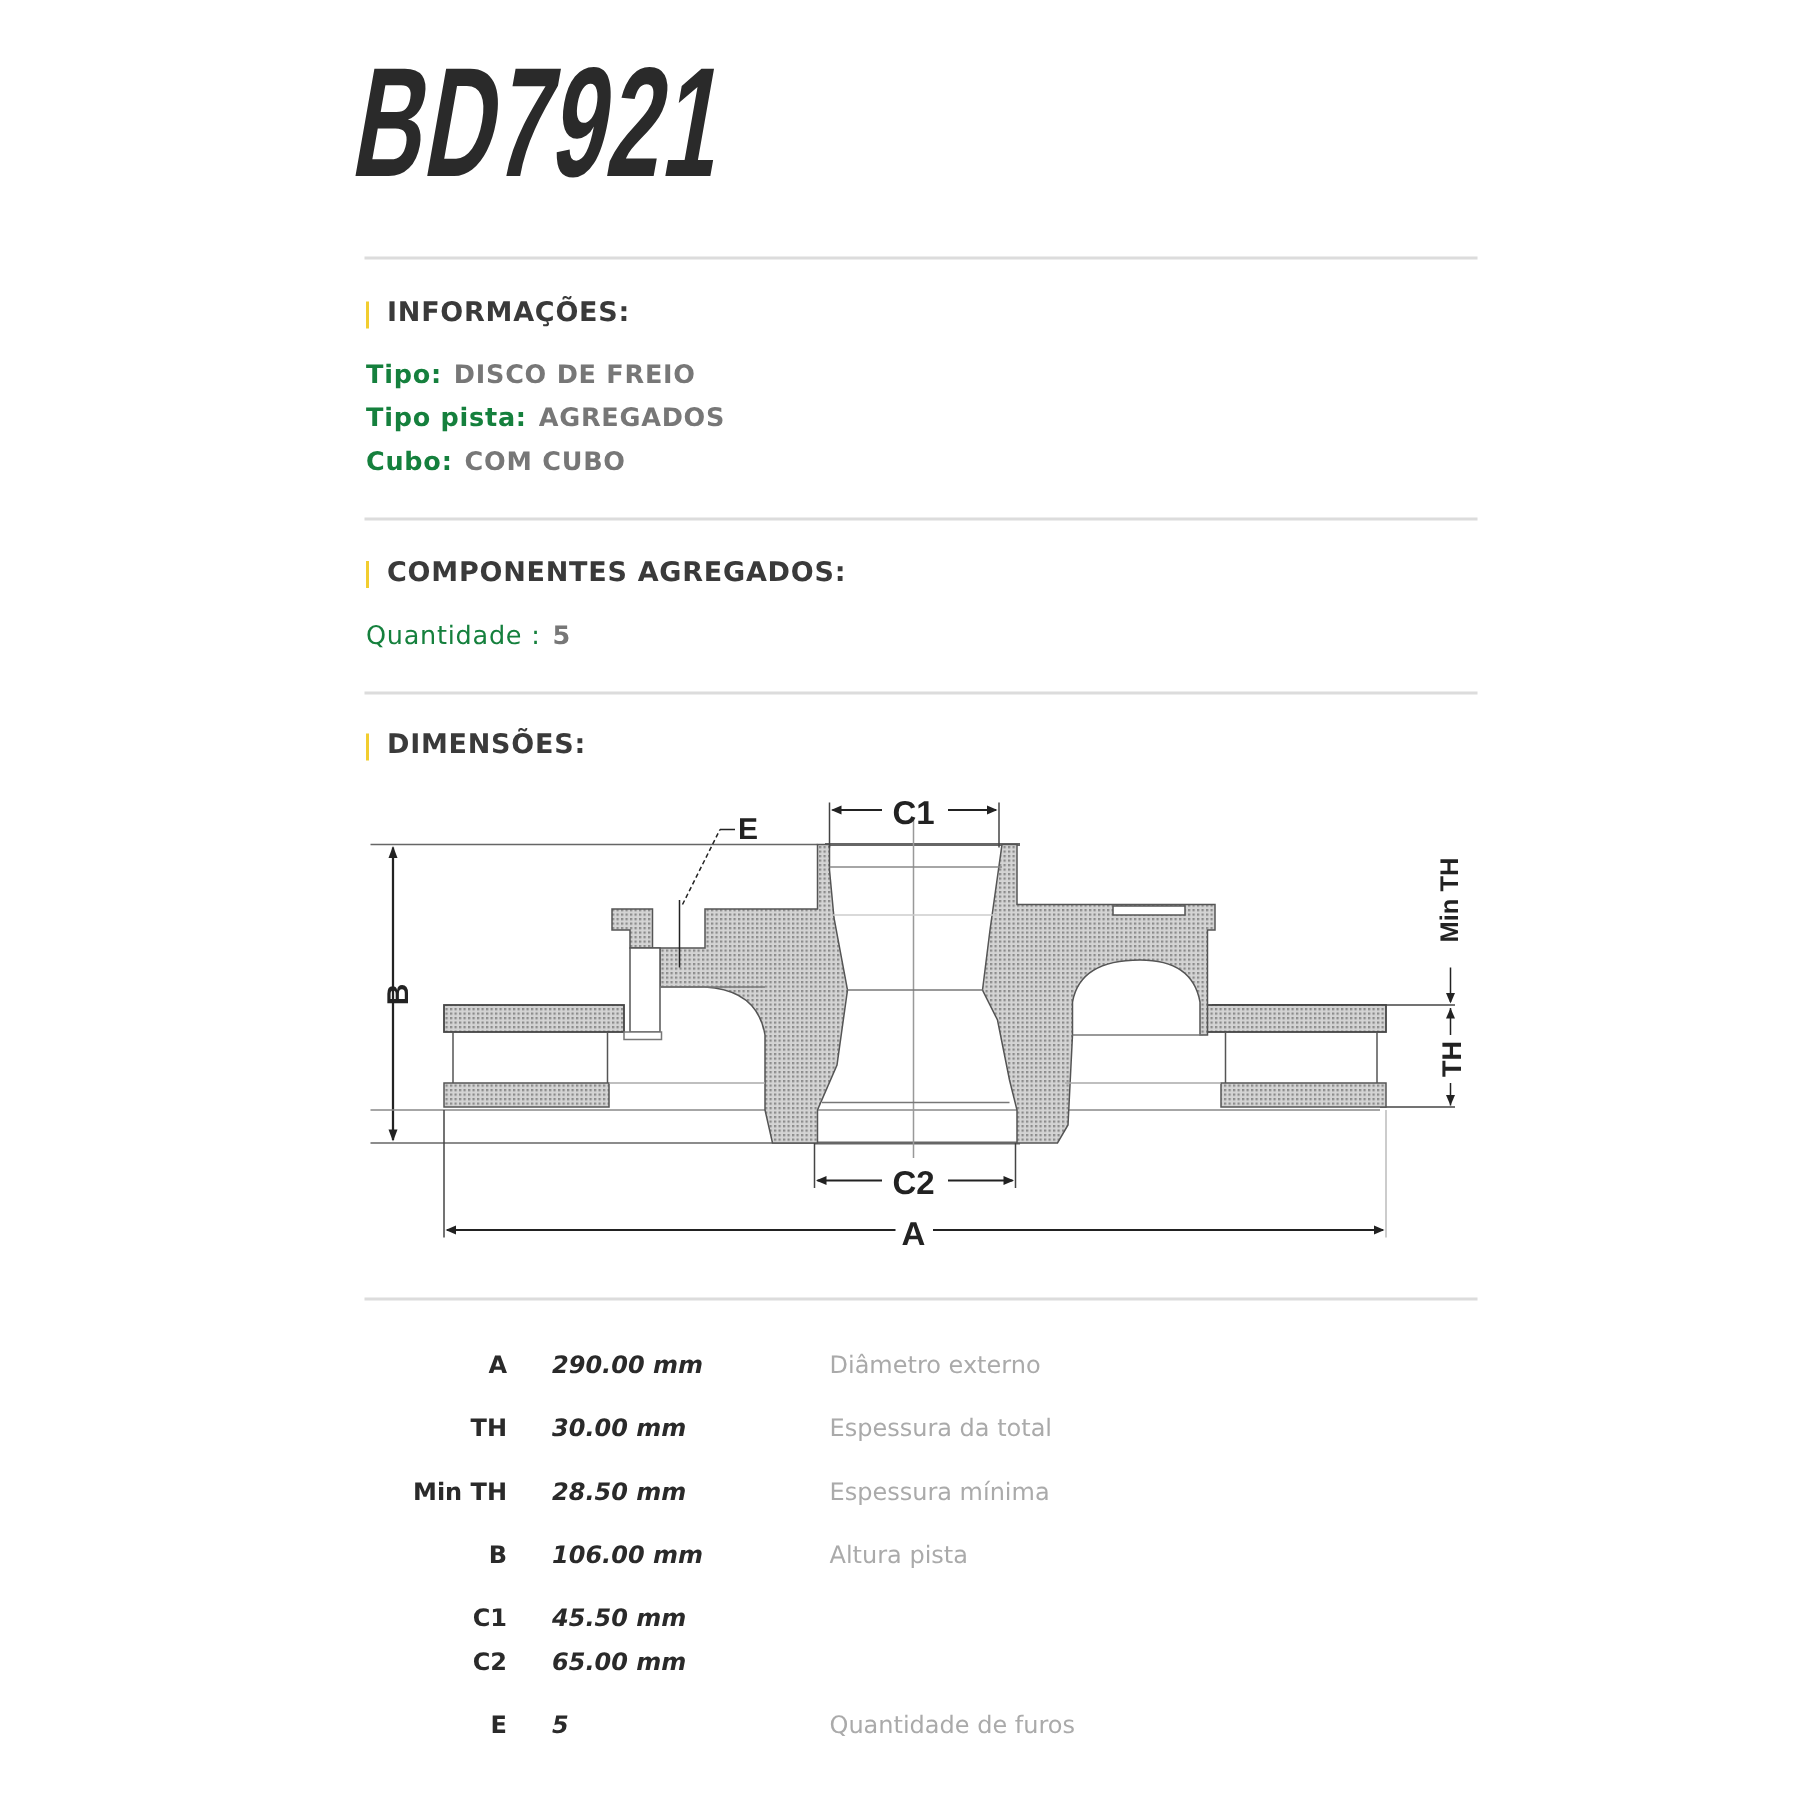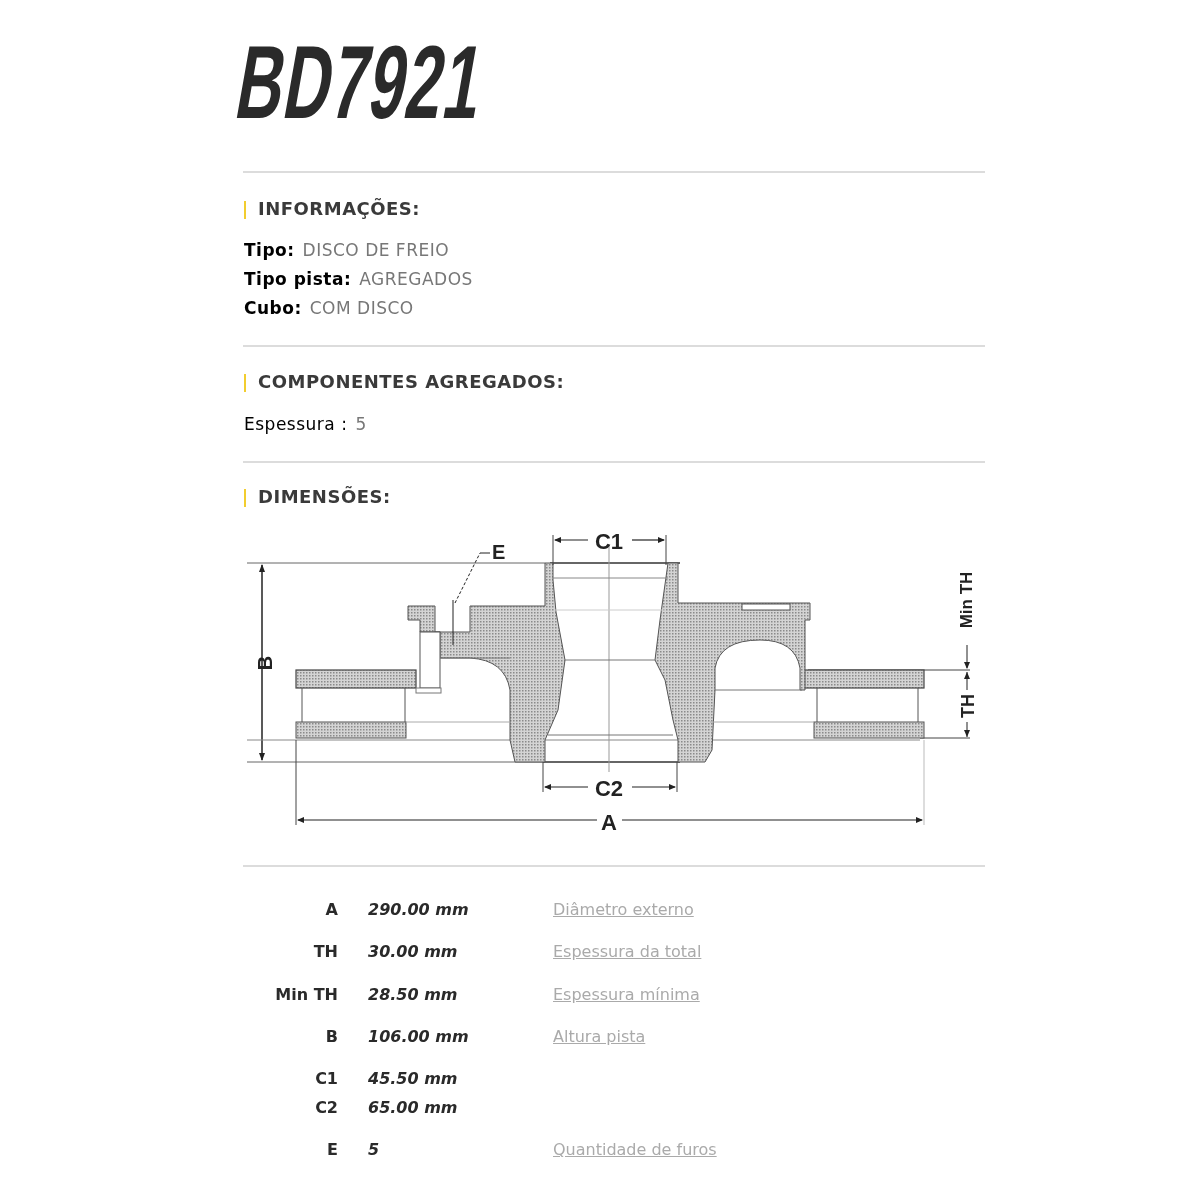--- a/index.html
+++ b/index.html
@@ -6,57 +6,57 @@
   body { width: 1200px; height: 1200px; position: relative; overflow: hidden;
          font-family: "DejaVu Sans", sans-serif; color: #2b2b2b; }
   .title { position: absolute; left: 248px; top: 30px; font-family: "Liberation Sans", sans-serif;
            font-weight: bold; font-size: 104px; line-height: 104px; letter-spacing: 2px; color: #2a2a2a;
            transform: skewX(-10deg) scaleX(0.62); transform-origin: left top; }
   .hr { position: absolute; left: 243px; width: 742px; height: 2px; background: #dcdcdc; }
   .section-head { position: absolute; left: 244px; font-weight: bold; font-size: 18px; color: #3a3a3a;
                   letter-spacing: 0.5px; display: flex; align-items: flex-end; }
   .accent { display: inline-block; width: 2px; height: 18px; background: #f2cd2f; margin-right: 12px; }
   .info-row { position: absolute; left: 244px; font-size: 17px; letter-spacing: 0.5px; }
-  .info-row .k { color: #000000; font-weight: bold; }
-  .info-row .v { color: #777777; font-weight: normal; margin-left: 8px; }
+  .info-row .k { color: #15803d; font-weight: bold; }
+  .info-row .v { color: #777777; font-weight: bold; margin-left: 8px; }
   .diagram { position: absolute; left: 240px; top: 525px; }
   .spec-row { position: absolute; left: 0; width: 900px; height: 24px; }
   .spec-row .lab { position: absolute; left: 0; width: 338px; text-align: right; font-weight: bold; color: #2a2a2a; }
   .spec-row .val { position: absolute; left: 368px; font-weight: bold; color: #2a2a2a; font-style: italic; }
-  .spec-row .desc { position: absolute; left: 553px; color: #aaaaaa; text-decoration: underline; }
+  .spec-row .desc { position: absolute; left: 553px; color: #aaaaaa; }
 </style>
 </head>
 <body>
 
 <div class="title">BD7921</div>
 
 <div class="hr" style="top:171px"></div>
 
 <div class="section-head" style="top:198px">
   <span class="accent"></span>
   <span>INFORMAÇÕES:</span>
 </div>
 <div class="info-row" style="top:240px">
   <span class="k">Tipo:</span><span class="v">DISCO DE FREIO</span>
 </div>
 <div class="info-row" style="top:269px">
   <span class="k">Tipo pista:</span><span class="v">AGREGADOS</span>
 </div>
 <div class="info-row" style="top:298px">
-  <span class="k">Cubo:</span><span class="v">COM DISCO</span>
+  <span class="k">Cubo:</span><span class="v">COM CUBO</span>
 </div>
 
 <div class="hr" style="top:345px"></div>
 
 <div class="section-head" style="top:371px">
   <span class="accent"></span>
   <span>COMPONENTES AGREGADOS:</span>
 </div>
 <div class="info-row" style="top:414px">
-  <span class="k" style="font-weight:normal">Espessura :</span><span class="v">5</span>
+  <span class="k" style="font-weight:normal">Quantidade :</span><span class="v">5</span>
 </div>
 
 <div class="hr" style="top:461px"></div>
 
 <div class="section-head" style="top:486px">
   <span class="accent"></span>
   <span>DIMENSÕES:</span>
 </div>
 
 <svg class="diagram" width="760" height="320" viewBox="240 525 760 320">

